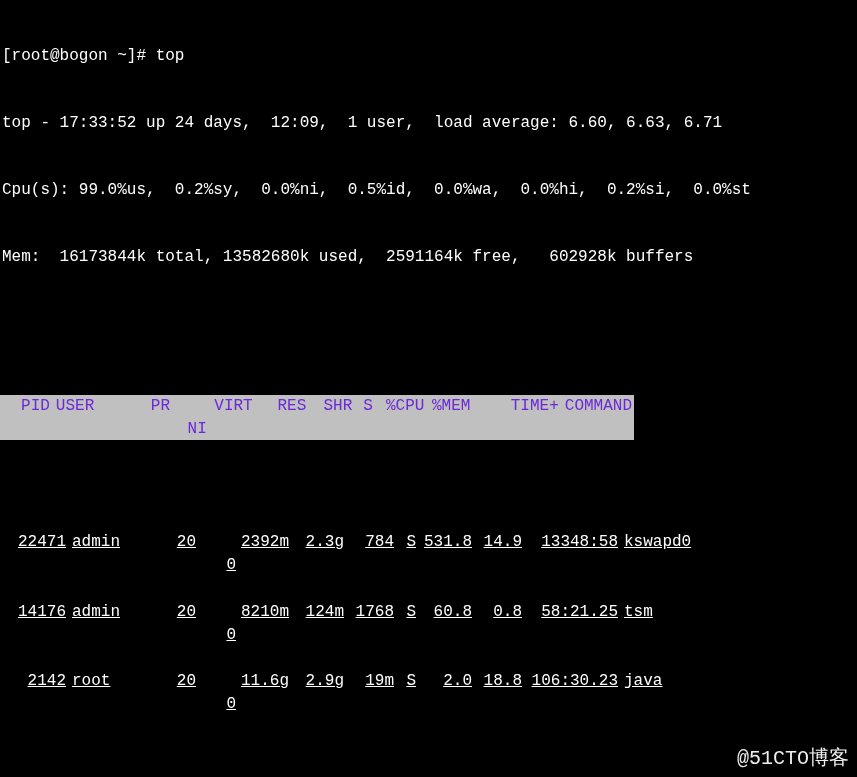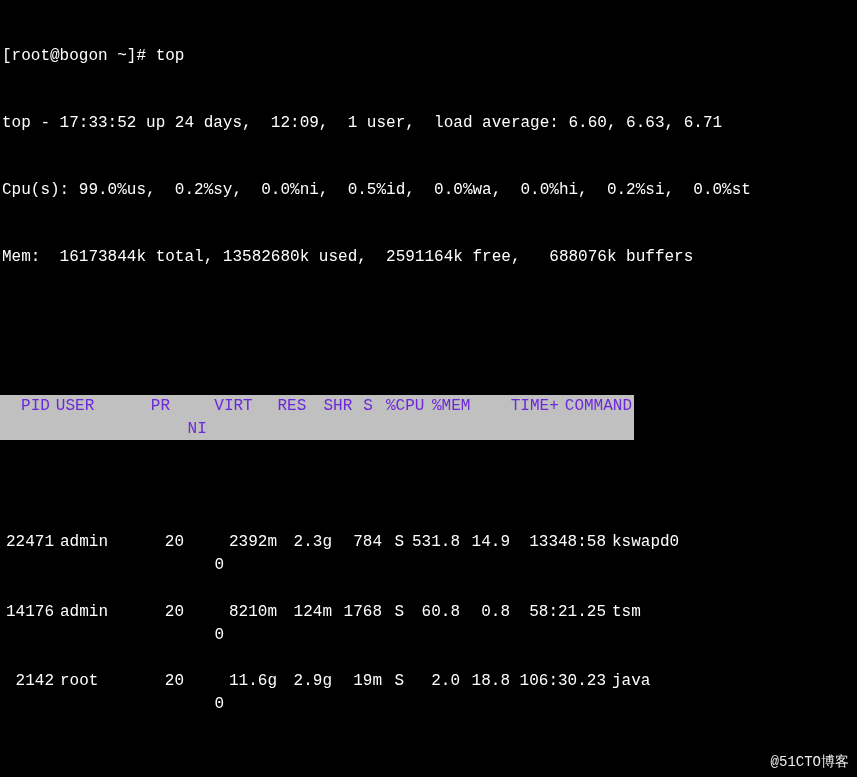--- a/index.html
+++ b/index.html
@@ -29,23 +29,24 @@
     background: #c0c0c0;
     color: #6d28d9;
     display: flex;
     width: 630px;
     padding-left: 2px;
     padding-right: 2px;
     box-sizing: content-box;
   }
   .row {
     display: flex;
-    padding-left: 2px;
+    padding-left: 14px;
     padding-right: 2px;
     margin-top: 24px;
+    text-decoration: underline;
   }
   .row.first {
     margin-top: 24px;
   }
   .col-pid   { width: 52px;  text-align: right; }
   .col-user  { width: 78px;  text-align: left;  padding-left: 6px; }
   .col-pr    { width: 46px;  text-align: right; }
   .col-ni    { width: 40px;  text-align: right; margin-top: 23px; }
   .col-virt  { width: 58px;  text-align: center; }
   .col-res   { width: 50px;  text-align: right; }
@@ -53,31 +54,31 @@
   .col-s     { width: 18px;  text-align: right; padding-left: 4px;}
   .col-cpu   { width: 56px;  text-align: right; }
   .col-mem   { width: 50px;  text-align: right; }
   .col-time  { width: 96px;  text-align: right; }
   .col-cmd   { flex: 1;      text-align: left;  padding-left: 6px; }
   .watermark {
     position: absolute;
     right: 8px;
     bottom: 4px;
     color: #eee;
-    font-size: 14px;
+    font-size: 20px;
   }
 </style>
 </head>
 <body>
 
 <div class="terminal">
   <div class="prompt-line">[root@bogon ~]# top</div>
   <div class="summary">top - 17:33:52 up 24 days,  12:09,  1 user,  load average: 6.60, 6.63, 6.71</div>
   <div class="summary">Cpu(s): 99.0%us,  0.2%sy,  0.0%ni,  0.5%id,  0.0%wa,  0.0%hi,  0.2%si,  0.0%st</div>
-  <div class="summary">Mem:  16173844k total, 13582680k used,  2591164k free,   688076k buffers</div>
+  <div class="summary">Mem:  16173844k total, 13582680k used,  2591164k free,   602928k buffers</div>
   <div style="height:14px;"></div>
 
   <div class="hdr-row">
     <span class="col-pid">PID</span>
     <span class="col-user">USER</span>
     <span class="col-pr">PR</span>
     <span class="col-ni">NI</span>
     <span class="col-virt">VIRT</span>
     <span class="col-res">RES</span>
     <span class="col-shr">SHR</span>

